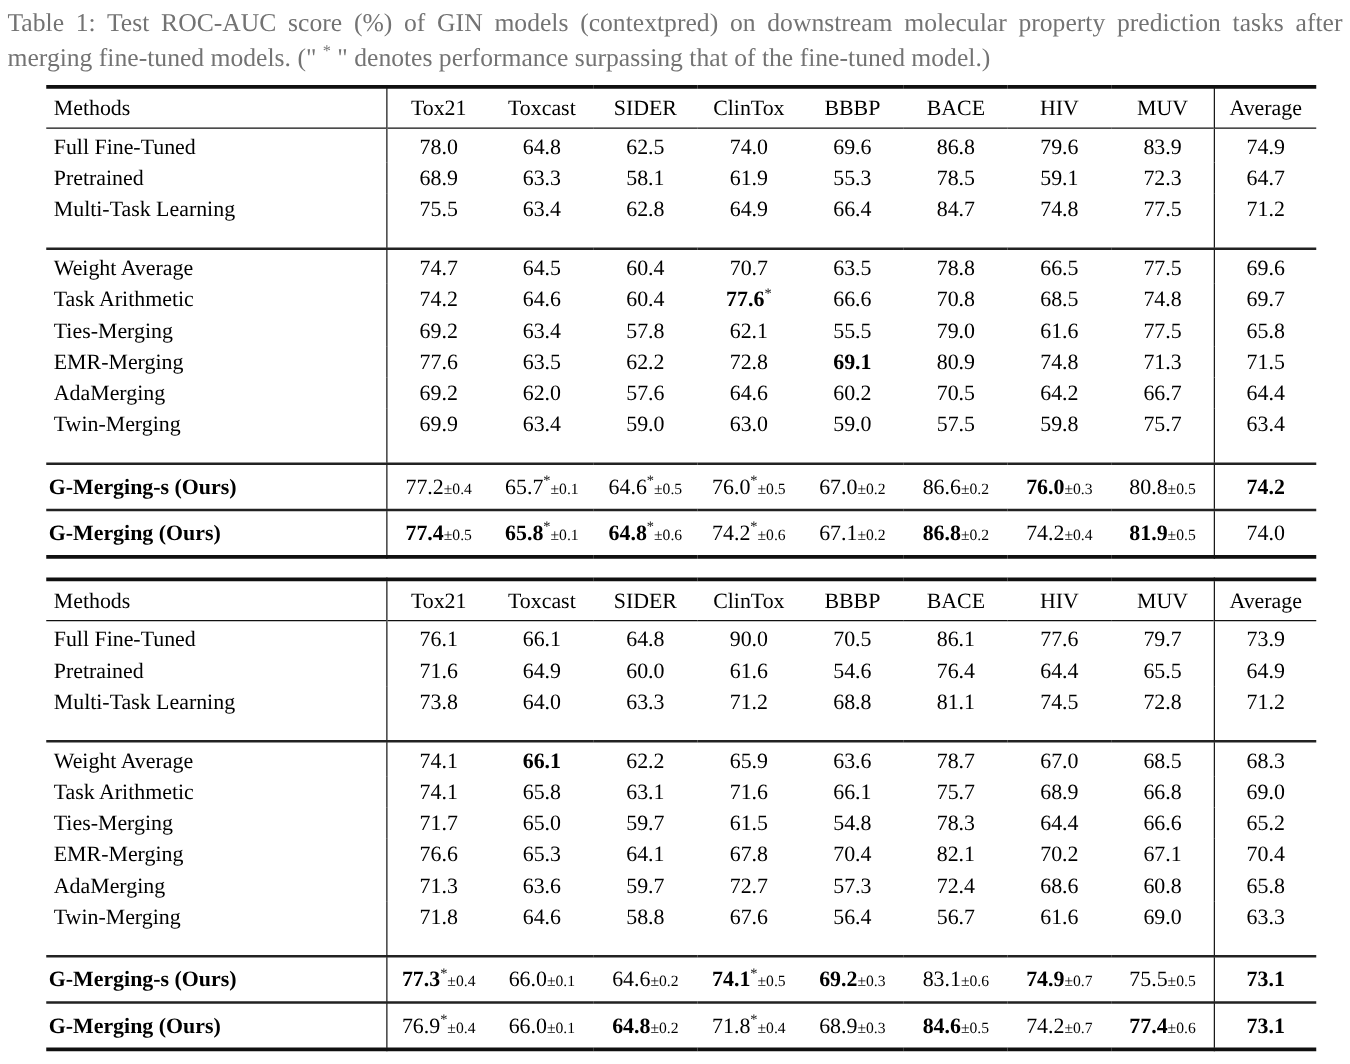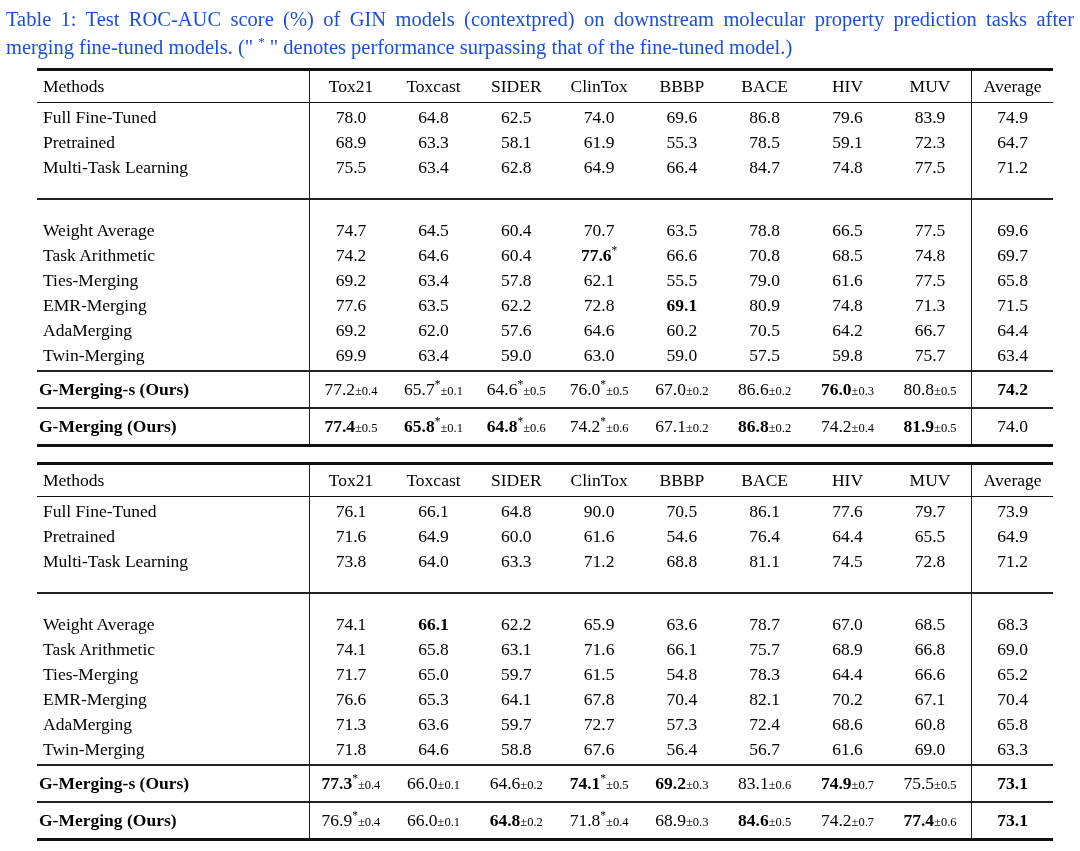--- a/index.html
+++ b/index.html
@@ -6,21 +6,21 @@
   body {
     width: 1080px; height: 851px;
     background: #ffffff; color: #000000;
     font-family: "Liberation Serif", serif;
     overflow: hidden;
   }
   .page { padding: 5px 4px 0 4px; }
 
   .caption {
     font-size: 20.5px; line-height: 28px;
-    text-align: justify; color: #1d4ed8;
+    text-align: justify; color: #737373;
     margin: 0 2px;
   }
   .cap-star { font-size: 13px; line-height: 0; }
 
   .tbl-wrap { margin: 7px 30px 0 33px; }
   table {
     border-collapse: collapse; width: 1016px;
     table-layout: fixed; font-size: 17.5px;
     border-bottom: 3px solid #101010;
   }
@@ -36,22 +36,22 @@
   th:nth-child(2), td:nth-child(2)   { border-left: 1.5px solid #1a1a1a; }
   th:nth-child(10), td:nth-child(10) { border-left: 1.5px solid #1a1a1a; }
 
   thead { border-top: 3px solid #101010; border-bottom: 1.8px solid #101010; margin-left: 16px; }
   thead th { padding: 5px 2px; }
 
   tbody.grp { border-top: 2.2px solid #222; }
   tbody.grp.reference { border-top: none; }
   tbody.reference tr:first-child td { padding-top: 4px; }
   tbody.reference tr:last-child td  { padding-bottom: 20px; }
-  tbody.merging tr:first-child td { padding-top: 20px; }
-  tbody.merging tr:last-child td  { padding-bottom: 4px; margin-top: 36px; }
+  tbody.merging tr:first-child td { padding-top: 4px; }
+  tbody.merging tr:last-child td  { padding-bottom: 20px; margin-top: 36px; }
   tbody.ours td { padding: 7px 2px; }
 
   .bold { font-weight: bold; }
   .val { display: inline; }
   .pm { font-size: 12.5px; }
   sup.star { font-size: 11.5px; line-height: 0; vertical-align: super; font-weight: normal; }
 
   .sec2 { margin-top: 15px; }
 </style>
 </head>

